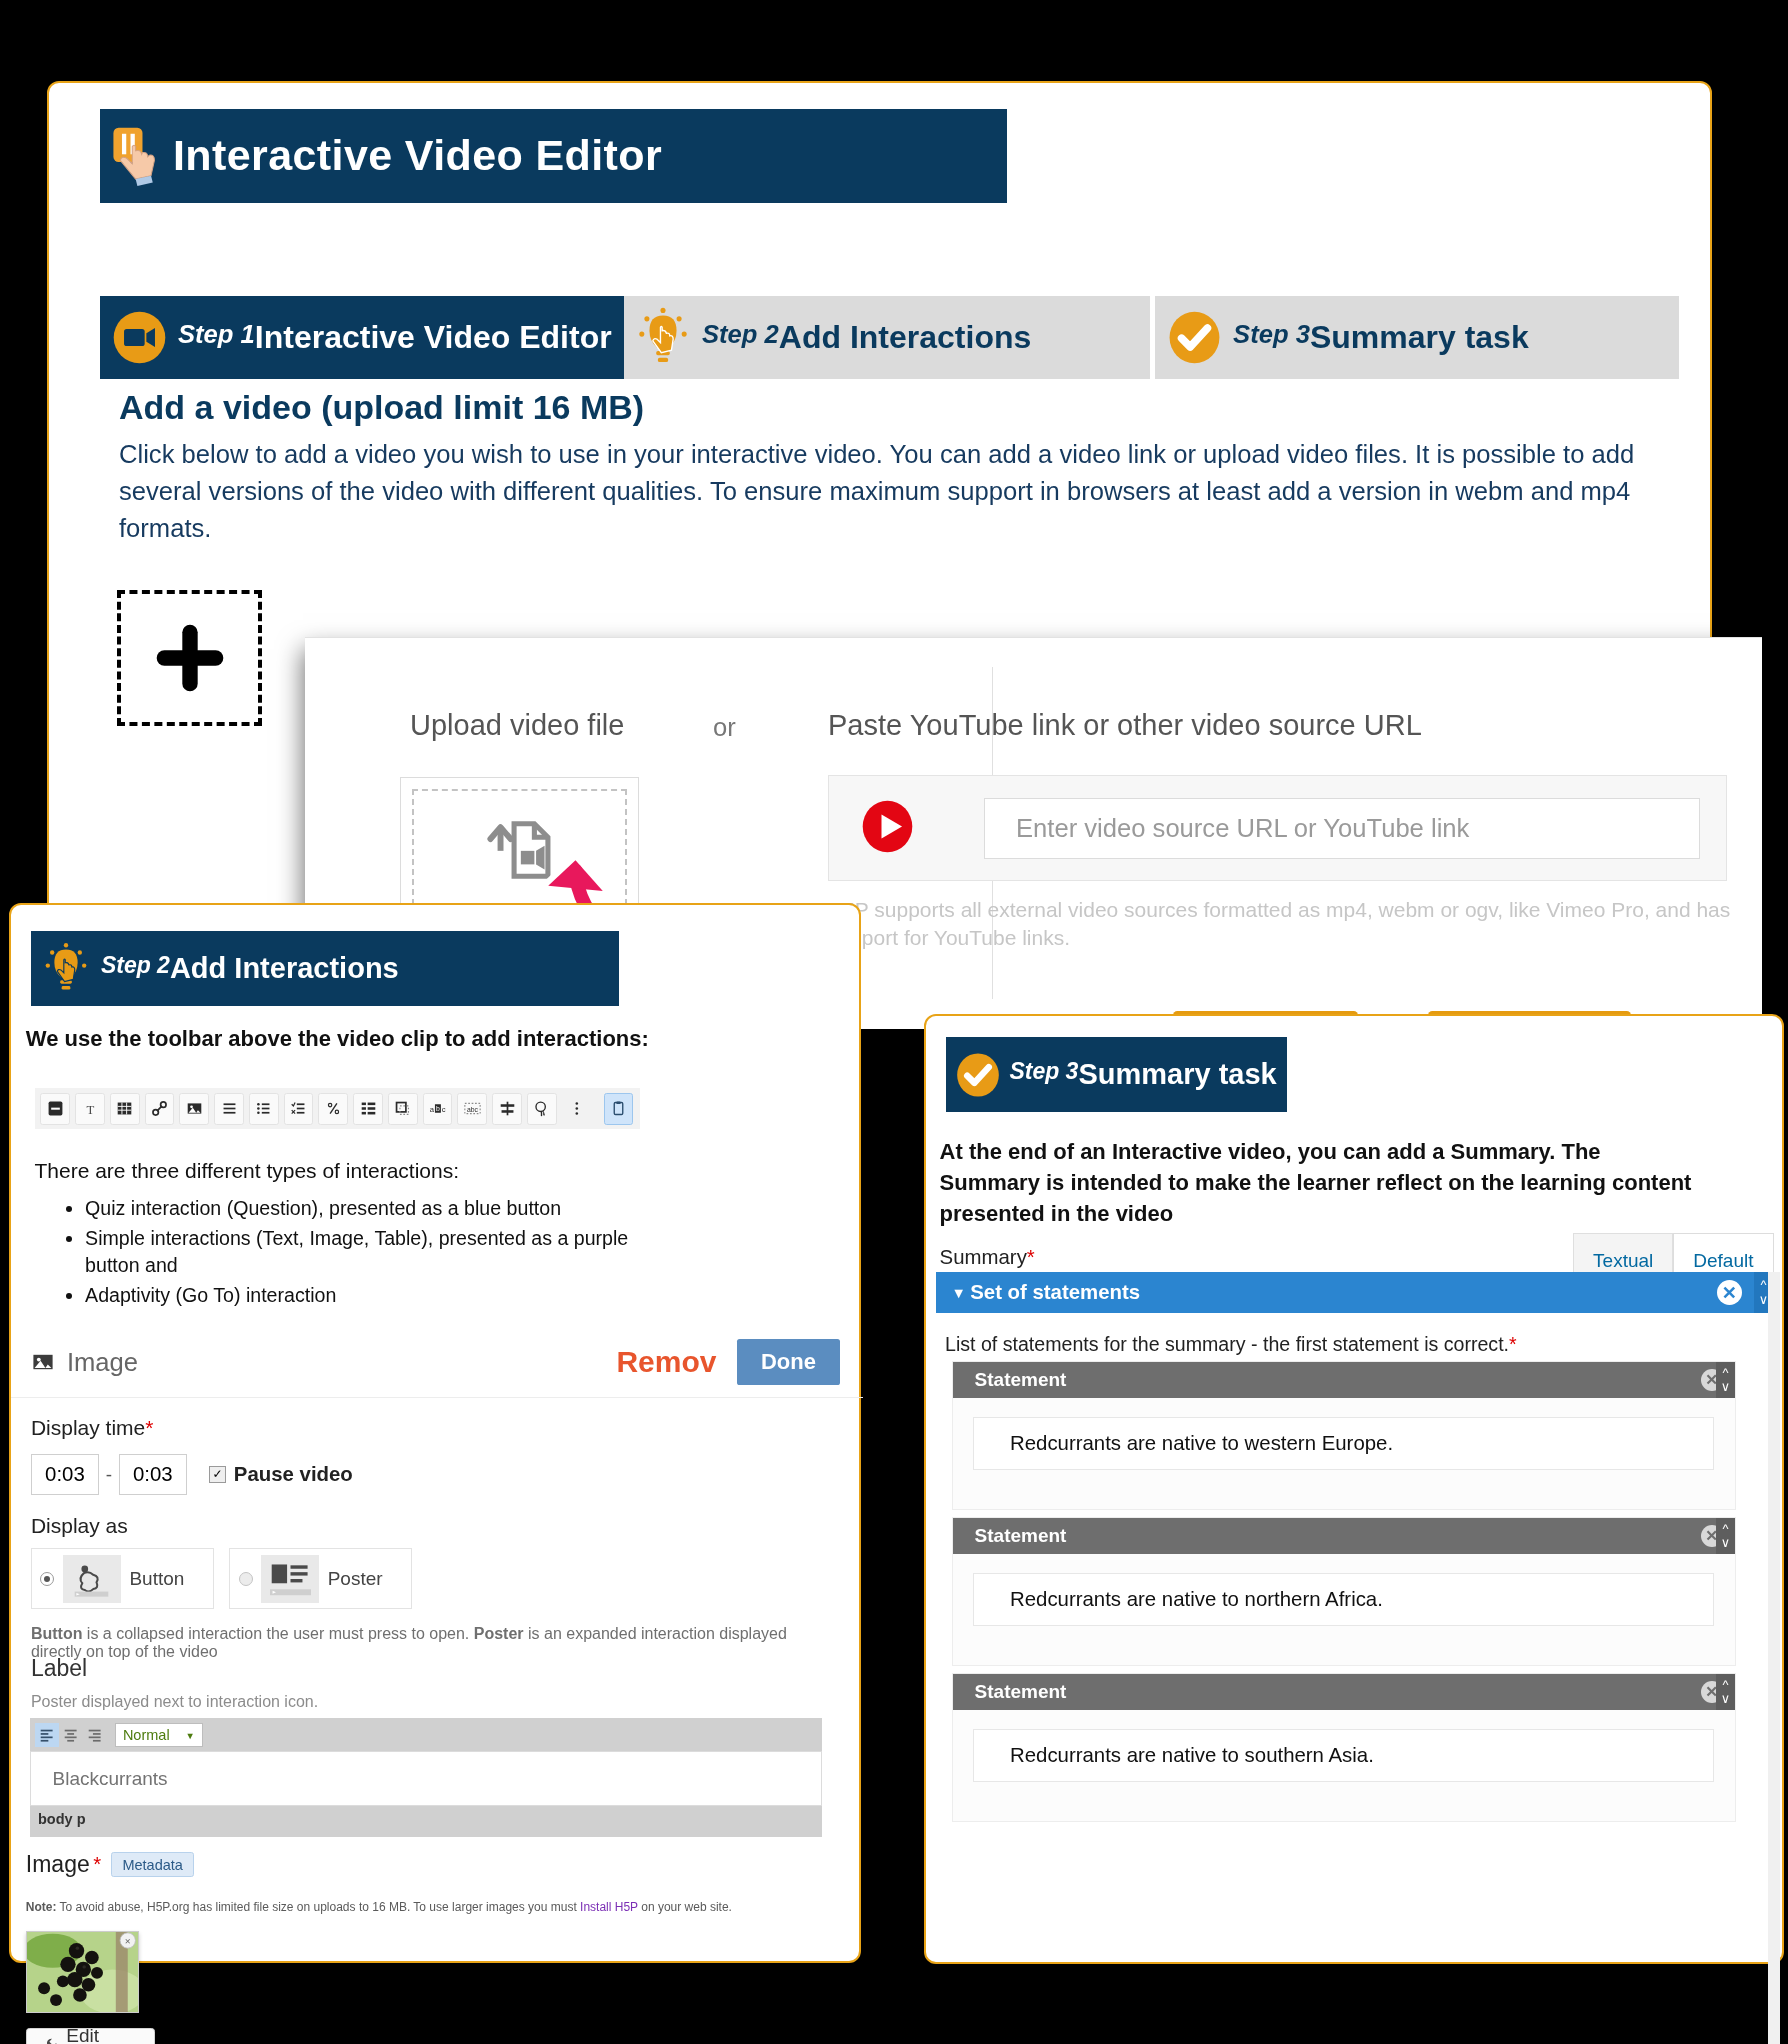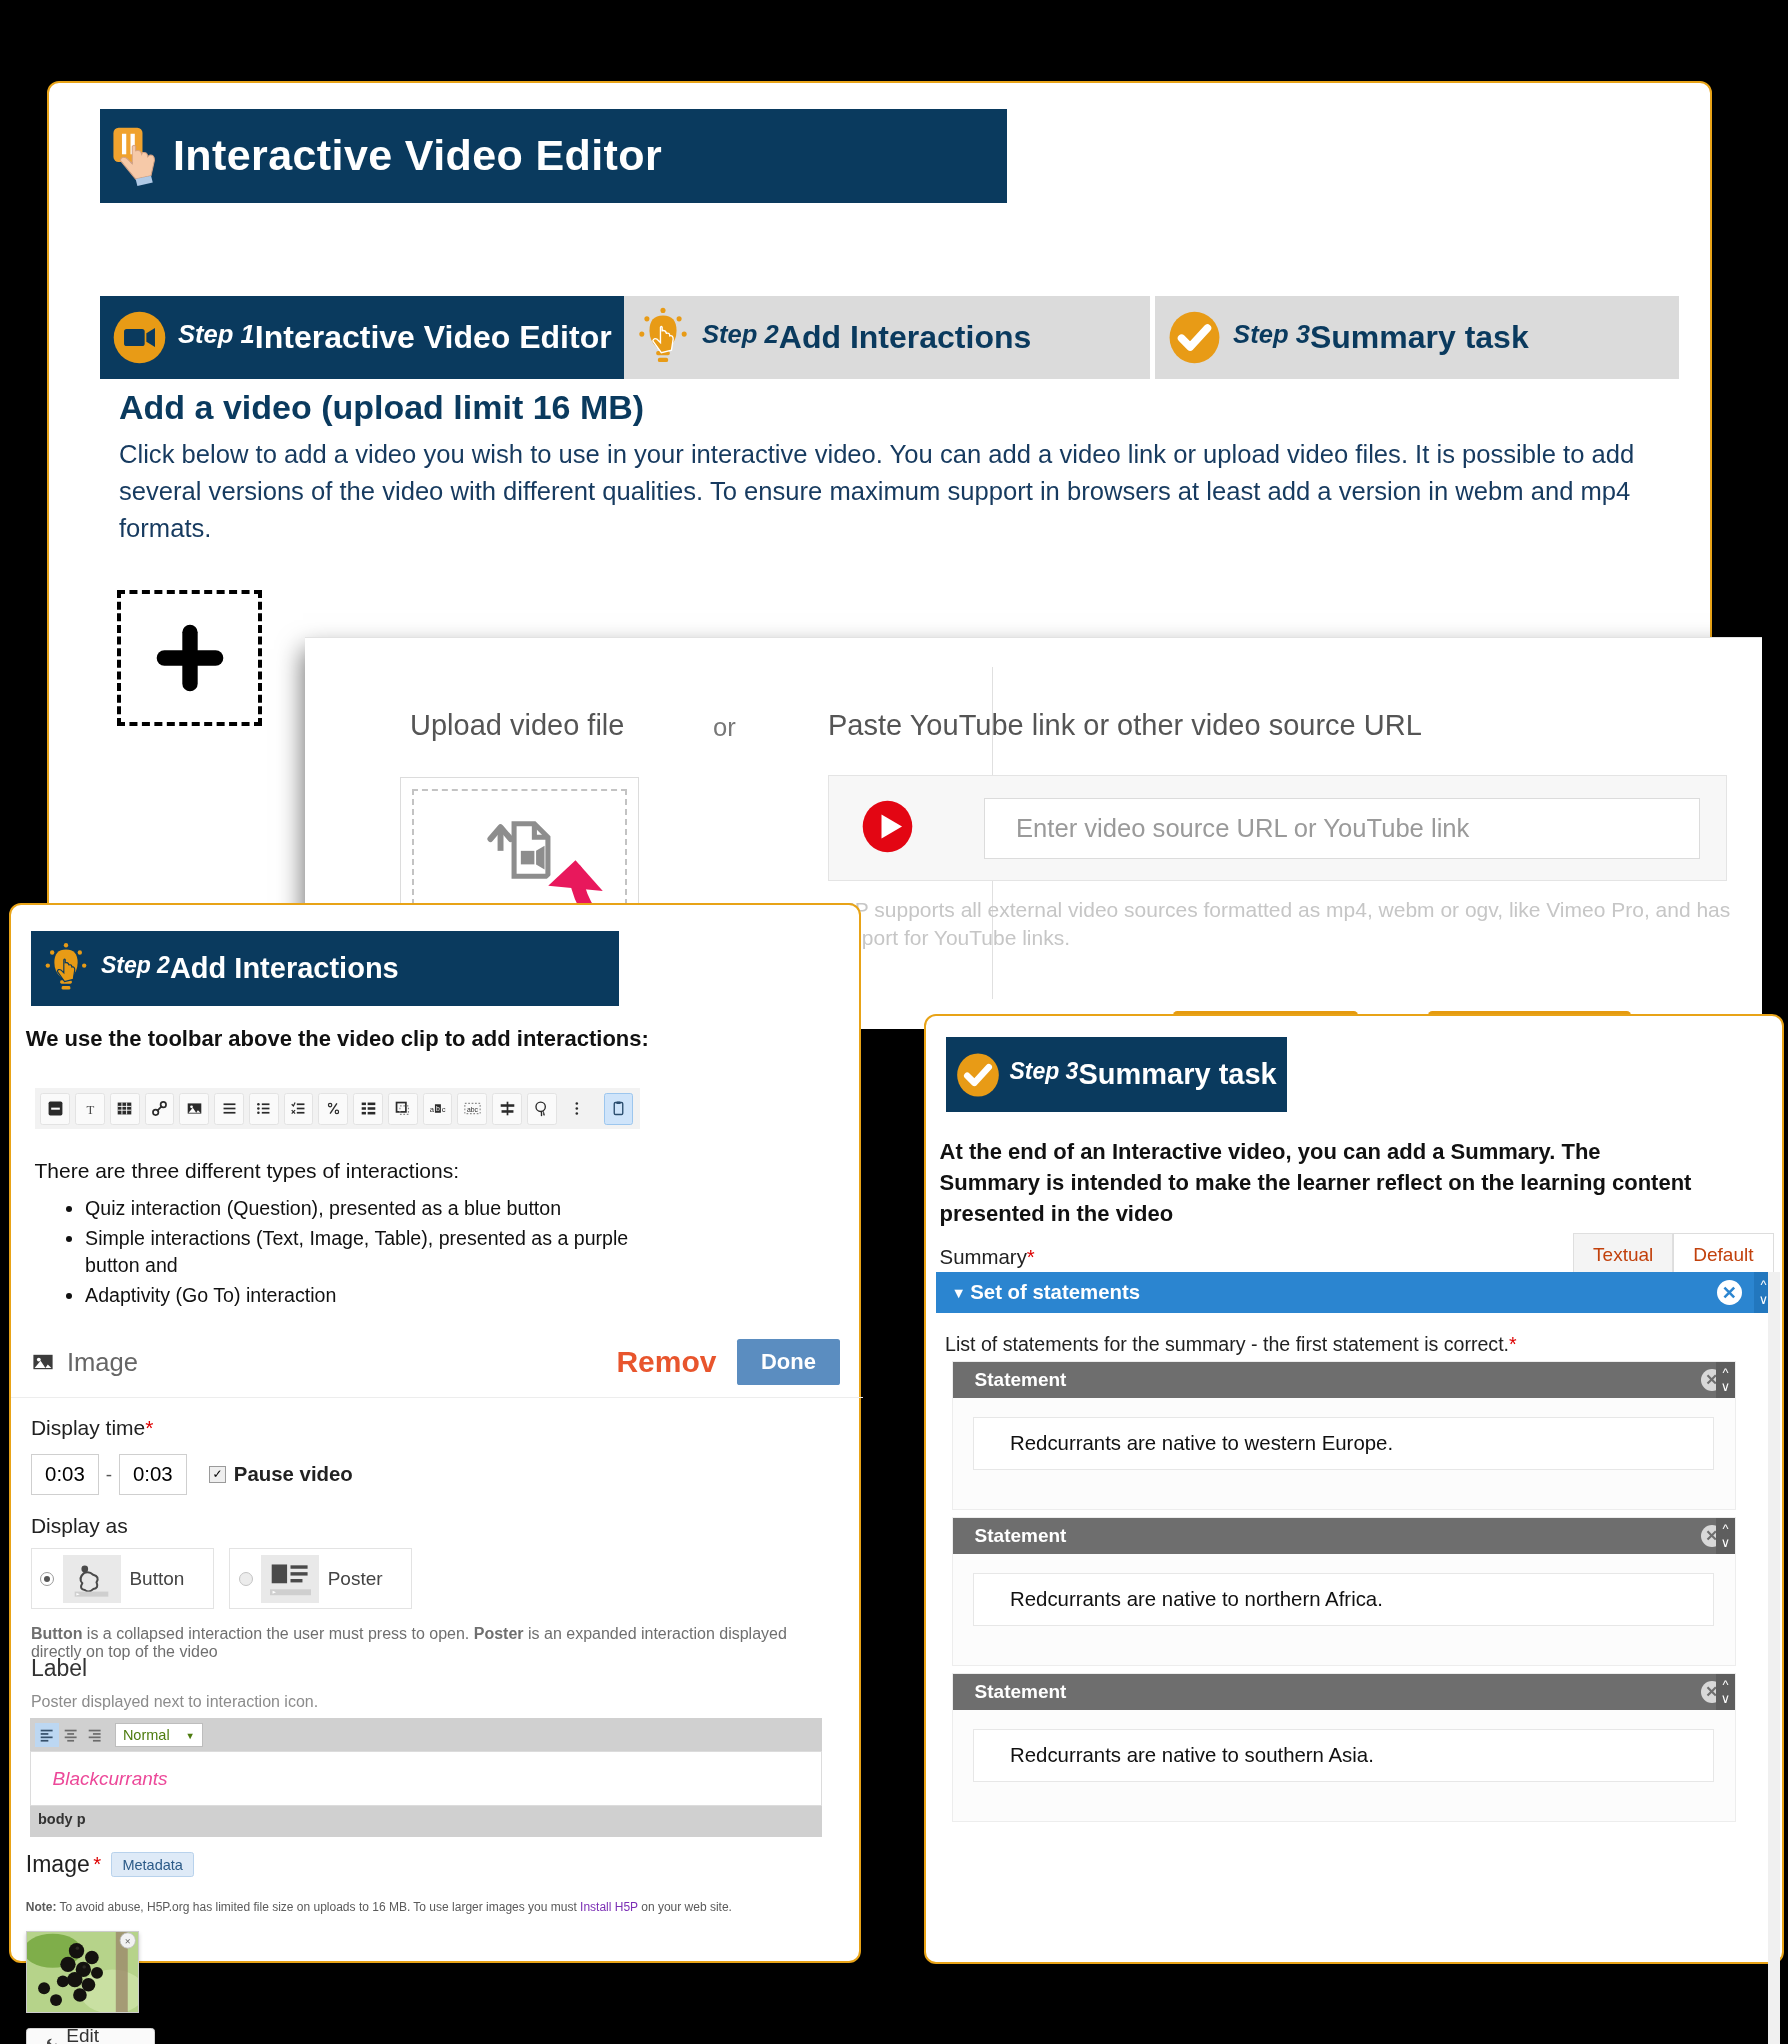--- a/index.html
+++ b/index.html
@@ -85,21 +85,21 @@
 
   
   #panel3{left:924px;top:1014px;width:860px;height:950px;z-index:2;}
   .p3title{position:absolute;left:20.4px;top:21px;width:341px;height:75px;background:#0A3A5E;display:flex;align-items:center;}
   .p3title .tab-step{font-size:23px;font-style:italic;font-weight:bold;color:#fff;}
   .p3title .tab-name{font-size:29px;font-weight:bold;color:#fff;}
   .p3lead{position:absolute;left:13.6px;top:121px;width:767px;font-size:22px;font-weight:bold;color:#111;line-height:1.4;}
 
   .sumlabel{position:absolute;left:13.6px;top:230px;font-size:20.4px;color:#222;}
   .minitabs{position:absolute;right:8.5px;top:217px;display:flex;}
-  .minitab{padding:10px 19px;font-size:19px;color:#c2410c;border:0.9px solid #dfdfdf;border-bottom:none;background:#f4f4f4;}
+  .minitab{padding:16px 19px;font-size:19px;color:#0369a1;border:0.9px solid #dfdfdf;border-bottom:none;background:#f4f4f4;}
   .minitab.on{background:#fff;border-color:#ddd;}
 
   .bluebar{position:absolute;left:10.2px;top:256px;width:818px;height:41px;background:#2B85D0;display:flex;align-items:center;}
   .bluebar .bb-t{color:#fff;font-size:20.4px;font-weight:bold;margin-left:34px;}
   .caret{position:absolute;left:15.3px;color:#fff;font-size:14.5px;}
   .xcircle{width:25.6px;height:25.6px;border-radius:50%;background:#fff;color:#2B85D0;font-size:18px;font-weight:bold;
            display:flex;align-items:center;justify-content:center;}
   .spin{width:19px;height:41px;background:#2277BE;display:flex;flex-direction:column;align-items:center;justify-content:center;
         color:#fff;font-size:12.8px;line-height:1.1;}
   .listhint{position:absolute;left:19px;top:317px;font-size:19.6px;color:#222;}
@@ -513,21 +513,21 @@
               <rect x="7" y="14" width="9" height="2"></rect>
             </g>
           </svg>
       </span>
       <span style="margin-left:8.5px;background:#fff;border:0.9px solid #bdbdbd;height:22px;display:flex;align-items:center;padding:0 6.8px;font-size:14.5px;color:#4d7c0f;min-width:72px;justify-content:space-between;">
         <span>Normal</span>
         <span style="font-size:9.4px;margin-left:6.8px;">▼</span>
       </span>
     </div>
   </div>
-  <div style="position:absolute;left:19px;top:846px;width:792px;height:55px;background:#fff;border:0.9px solid #dcdcdc;box-sizing:border-box;display:flex;align-items:center;padding-left:22px;font-size:19px;color:#ec4899;font-style:italic;">Blackcurrants</div>
+  <div style="position:absolute;left:19px;top:846px;width:792px;height:55px;background:#fff;border:0.9px solid #dcdcdc;box-sizing:border-box;display:flex;align-items:center;padding-left:22px;font-size:19px;color:#737373;">Blackcurrants</div>
   <div style="position:absolute;left:19px;top:901px;width:792px;height:25.6px;background:#d0d0d0;box-sizing:border-box;display:flex;align-items:center;padding-left:8.5px;font-size:14.5px;color:#333;font-weight:bold;">body   p</div>
 
   <div style="position:absolute;left:15.3px;top:946px;display:flex;align-items:center;">
     <span style="font-size:23px;color:#222;">Image</span>
     <span class="req" style="margin-left:3.4px;font-size:20.4px;">*</span>
     <span style="margin-left:10.2px;background:#deeaf7;border:0.9px solid #b8d2ec;border-radius:2.6px;padding:3.4px 10.2px;font-size:14.5px;color:#2b5a87;">Metadata</span>
   </div>
   <div style="position:absolute;left:15.3px;top:995px;width:809px;font-size:12px;color:#5a5a5a;">
     <b>Note:</b><span> To avoid abuse, H5P.org has limited file size on uploads to 16 MB. To use larger images you must </span><span style="color:#7b2fb5;">Install H5P</span><span> on your web site.</span>
   </div>

